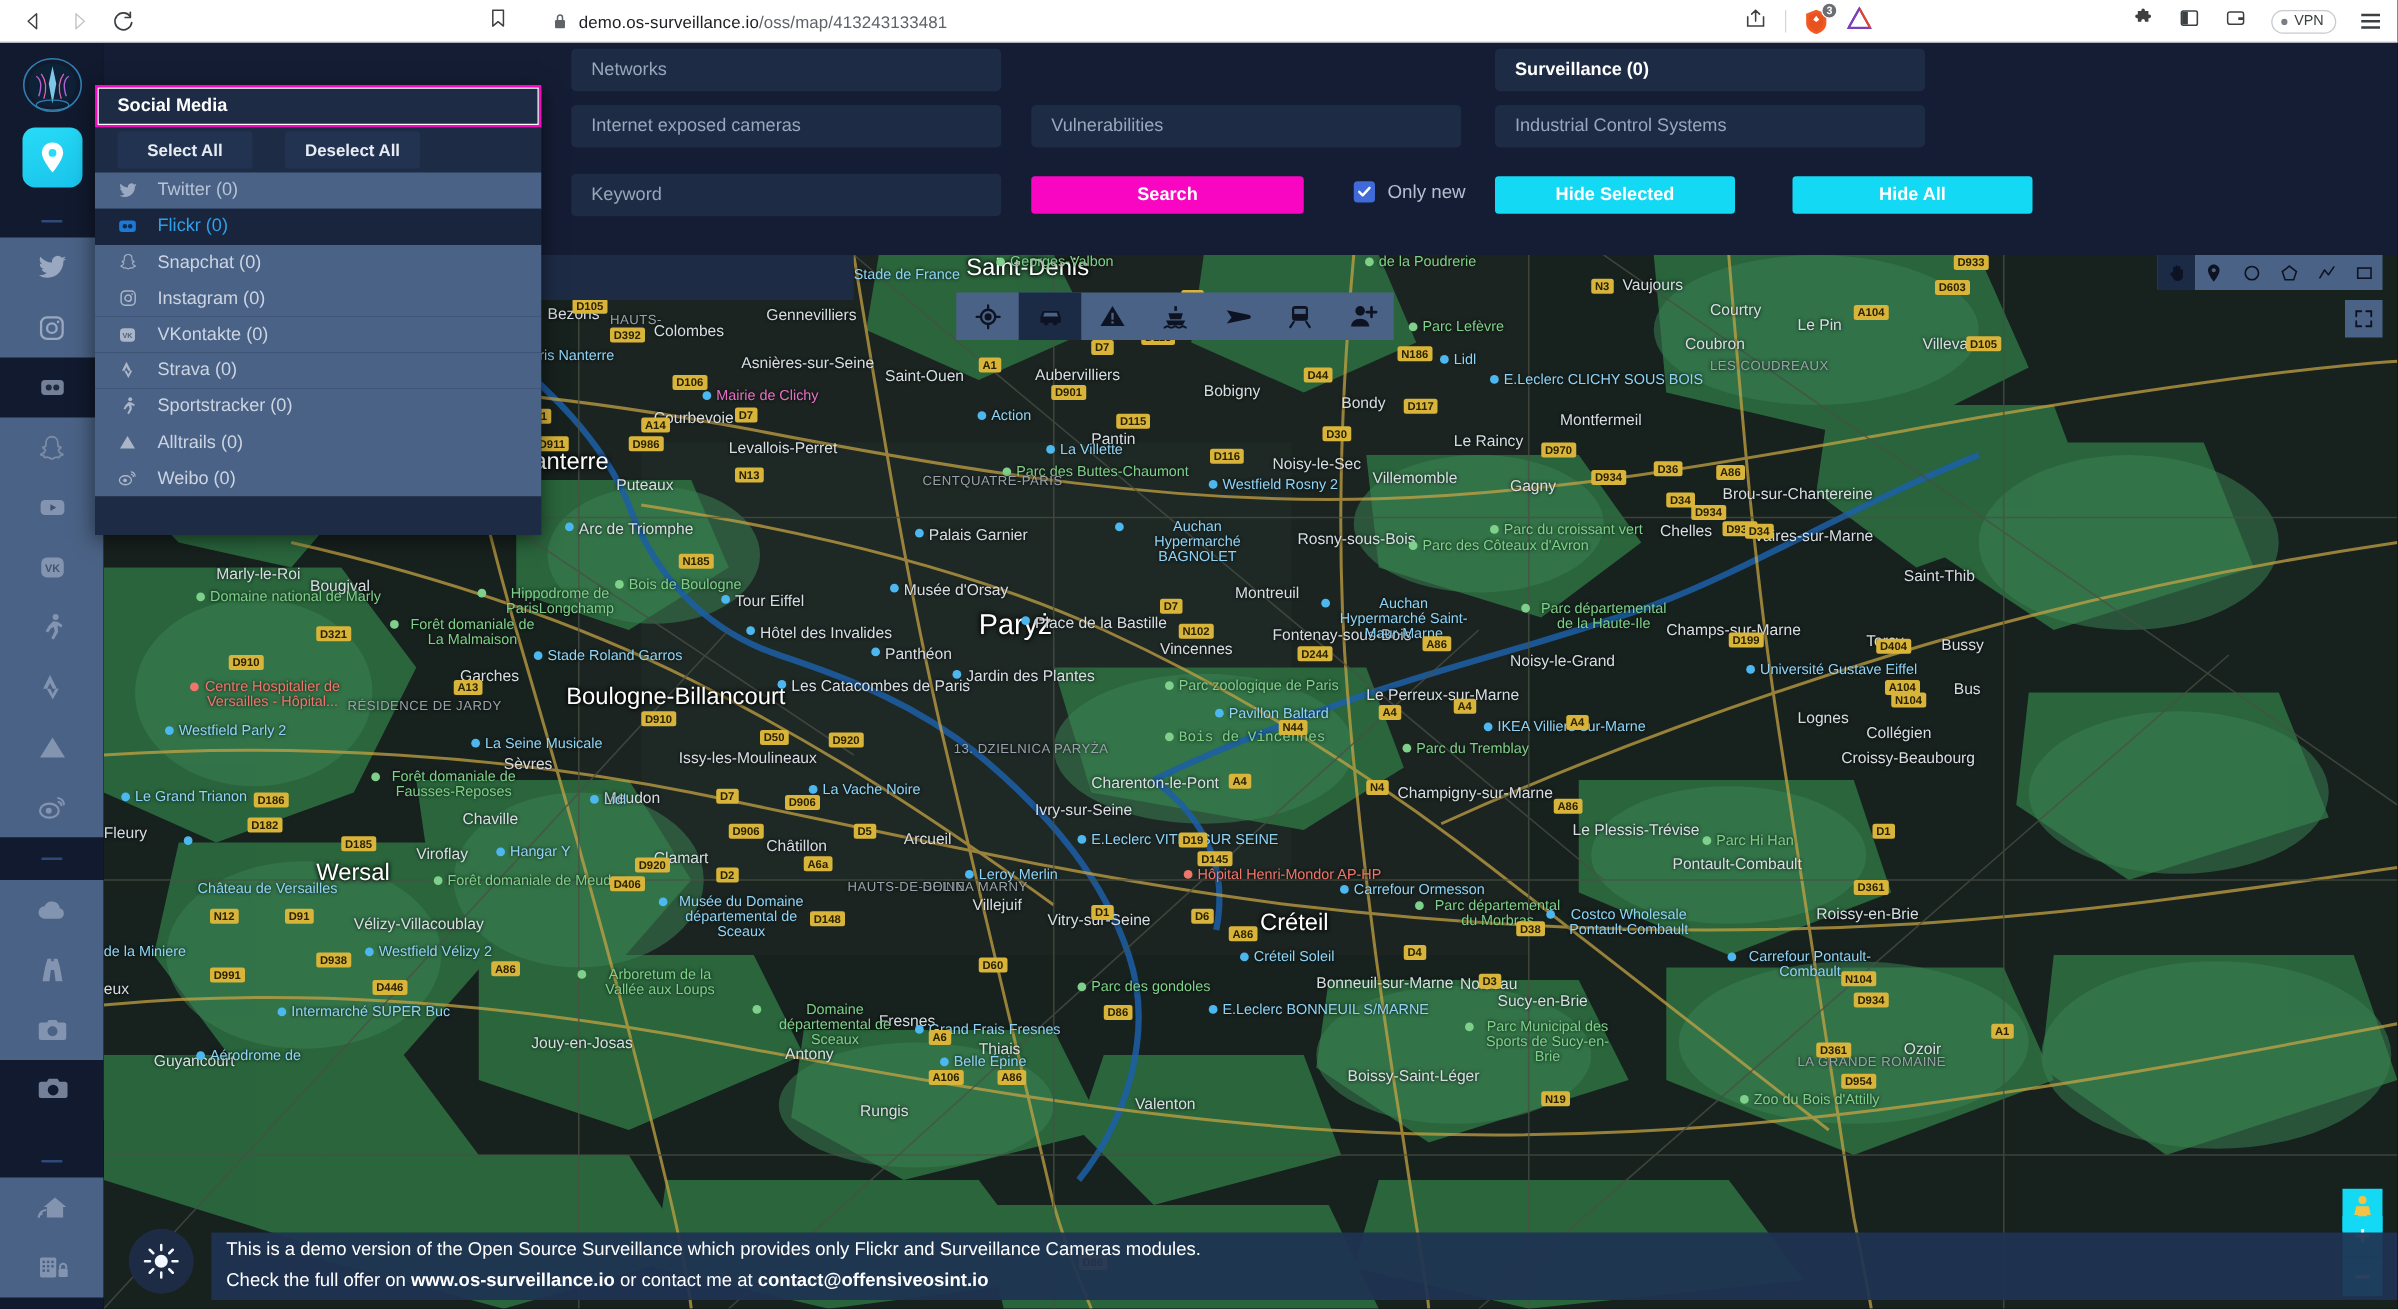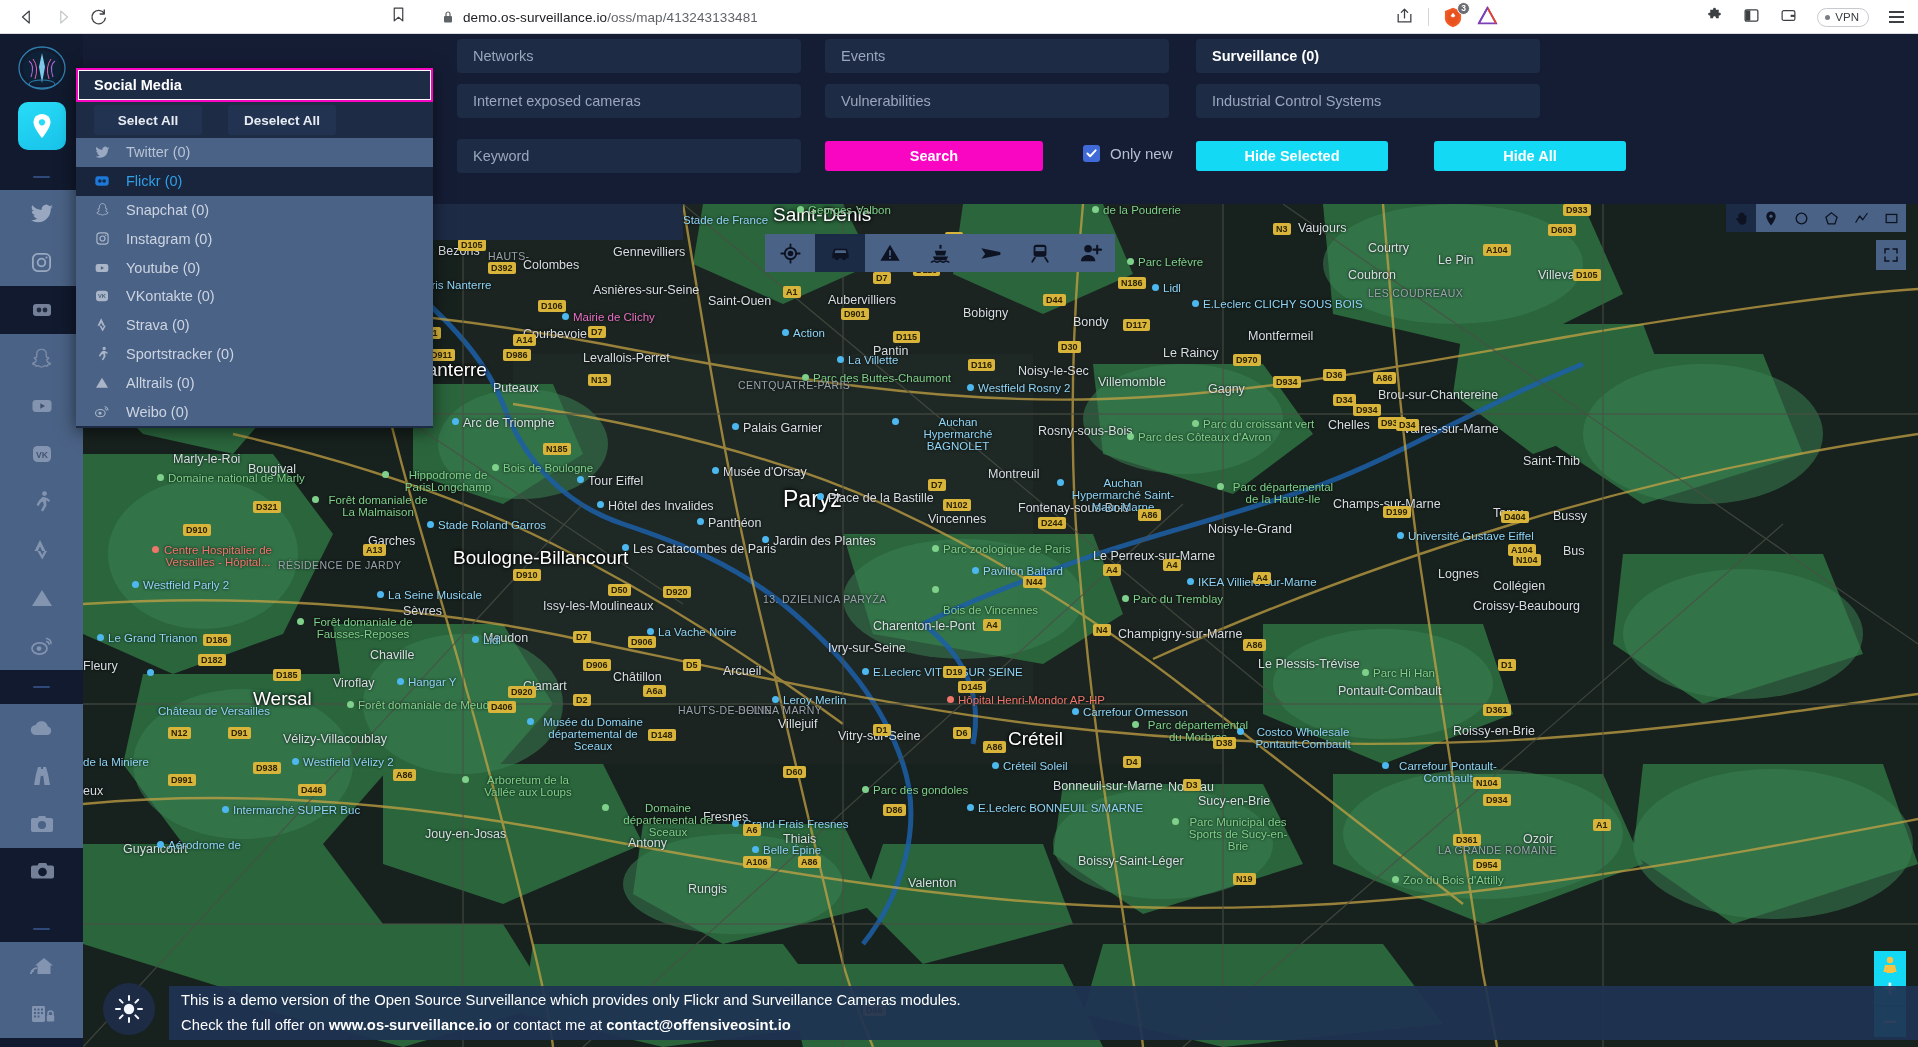--- a/index.html
+++ b/index.html
@@ -509,23 +509,20 @@
     <div class="field" style="left:374px;top:5px;width:344px;">
       <span>Networks</span>
     </div>
     <div class="field" style="left:374px;top:50px;width:344px;">
       <span>Internet exposed cameras</span>
     </div>
     <div class="field" style="left:374px;top:105px;width:344px;">
       <span>Keyword</span>
     </div>
 
-    <div class="field" style="left:742px;top:5px;width:344px;">
-      <span>Events</span>
-    </div>
     <div class="field" style="left:742px;top:50px;width:344px;">
       <span>Vulnerabilities</span>
     </div>
     <div class="btn btn-search" style="left:742px;top:107px;width:218px;">
       <span>Search</span>
     </div>
     <div class="checkwrap" style="left:1000px;top:111px;">
       <span class="checkbox">
         <svg width="11" height="11" viewBox="0 0 12 12">
             <path d="M1.5 6 L4.5 9 L10.5 2.5" fill="none" stroke="#fff" stroke-width="2.1" stroke-linecap="round" stroke-linejoin="round"></path>
@@ -596,29 +593,20 @@
         <span class="dd-ico">
           <svg width="15" height="15" viewBox="0 0 24 24" fill="none" stroke="#aab5c8" stroke-width="1.9">
               <rect x="3" y="3" width="18" height="18" rx="5"></rect>
               <circle cx="12" cy="12" r="4"></circle>
               <circle cx="17.2" cy="6.8" r="1.1" fill="#aab5c8" stroke="none"></circle>
             </svg>
         </span>
         <span>Instagram (0)</span>
       </div>
 
-      <div class="dd-item">
-        <span class="dd-ico">
-          <svg width="16" height="16" viewBox="0 0 24 24">
-              <rect x="2.5" y="6" width="19" height="12" rx="3.4" fill="#aab5c8"></rect>
-              <path d="M10.3 9.3 L15 12 L10.3 14.7z" fill="#4a6285"></path>
-            </svg>
-        </span>
-        <span>Youtube (0)</span>
-      </div>
 
       <div class="dd-item">
         <span class="dd-ico">
           <svg width="16" height="16" viewBox="0 0 24 24">
               <rect x="3" y="4" width="18" height="16" rx="4.5" fill="#aab5c8"></rect>
               <text x="12" y="15.6" font-size="8.6" font-family="Liberation Sans, sans-serif" font-weight="bold" fill="#4a6285" text-anchor="middle">VK</text>
             </svg>
         </span>
         <span>VKontakte (0)</span>
       </div>
@@ -883,21 +871,21 @@
         <div class="lbl lbl-town" style="left: 745px; top: 287px;">Place de la Bastille</div>
         <div class="dot-poi" style="left: 734px; top: 289px; background: rgb(77, 184, 239);"></div>
         <div class="lbl lbl-town" style="left: 550px; top: 338px;">Les Catacombes de Paris</div>
         <div class="dot-poi" style="left: 539px; top: 340px; background: rgb(77, 184, 239);"></div>
         <div class="lbl lbl-town" style="left: 690px; top: 330px;">Jardin des Plantes</div>
         <div class="dot-poi" style="left: 679px; top: 332px; background: rgb(77, 184, 239);"></div>
         <div class="lbl lbl-park" style="left: 860px; top: 339px;">Parc zoologique de Paris</div>
         <div class="dot-poi" style="left: 849px; top: 341px; background: rgb(127, 208, 138);"></div>
         <div class="lbl lbl-poi" style="left: 900px; top: 361px;">Pavillon Baltard</div>
         <div class="dot-poi" style="left: 889px; top: 363px; background: rgb(77, 184, 239);"></div>
-        <div class="lbl lbl-park" style="left: 860px; top: 400px;">Bois de Vincennes</div>
+        <div class="lbl lbl-park" style="left: 860px; top: 380px; font-family: Liberation Mono, monospace;">Bois de Vincennes</div>
         <div class="dot-poi" style="left: 849px; top: 382px; background: rgb(127, 208, 138);"></div>
         <div class="lbl lbl-park" style="left: 1050px; top: 389px;">Parc du Tremblay</div>
         <div class="dot-poi" style="left: 1039px; top: 391px; background: rgb(127, 208, 138);"></div>
         <div class="lbl lbl-park" style="left: 420px; top: 258px;">Bois de Boulogne</div>
         <div class="dot-poi" style="left: 409px; top: 260px; background: rgb(127, 208, 138);"></div>
         <div class="lbl lbl-park" style="left: 310px; top: 265px; white-space: normal; width: 110px; text-align: center;">Hippodrome de ParisLongchamp</div>
         <div class="dot-poi" style="left: 299px; top: 267px; background: rgb(127, 208, 138);"></div>
         <div class="lbl lbl-poi" style="left: 355px; top: 315px;">Stade Roland Garros</div>
         <div class="dot-poi" style="left: 344px; top: 317px; background: rgb(77, 184, 239);"></div>
         <div class="lbl lbl-poi" style="left: 305px; top: 385px;">La Seine Musicale</div>

